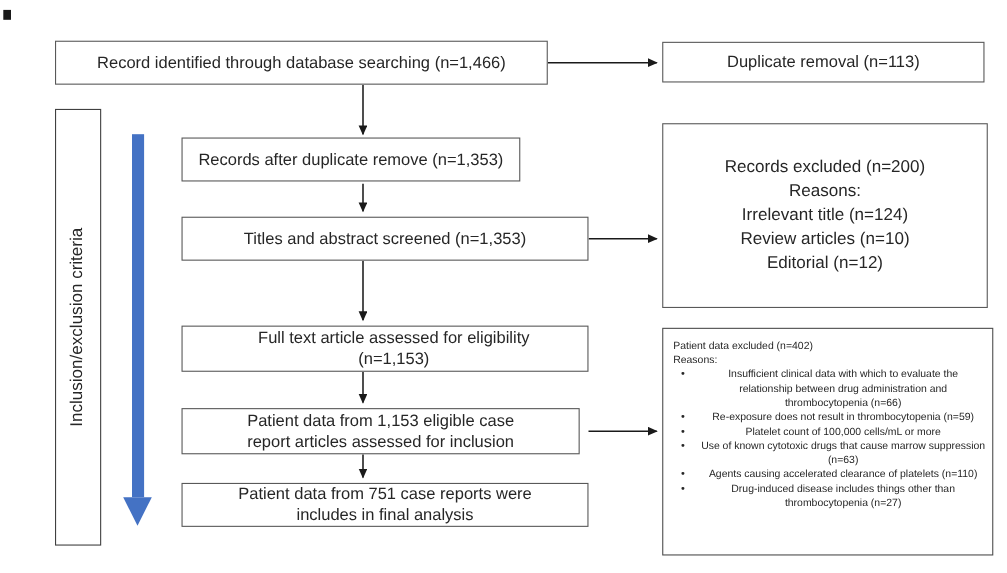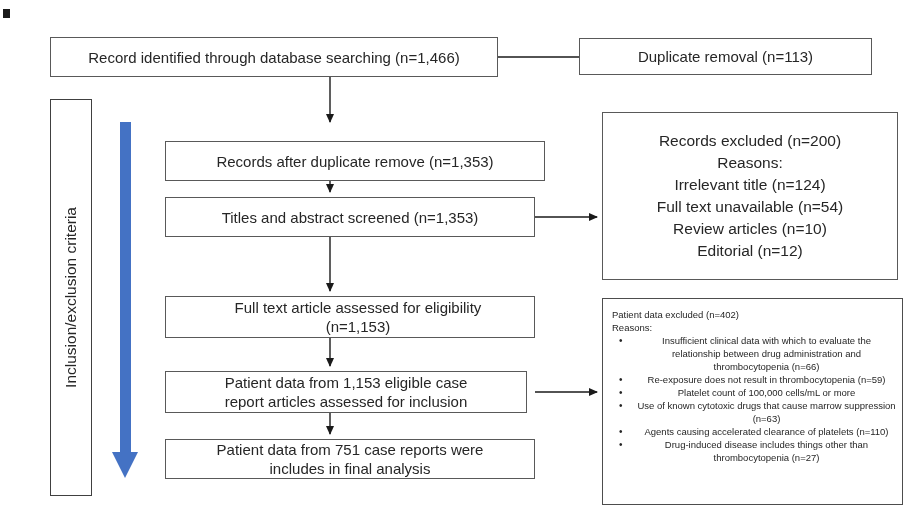--- a/index.html
+++ b/index.html
@@ -19,22 +19,22 @@
     display:flex;
     flex-direction:column;
     align-items:center;
     justify-content:center;
     text-align:left;
     font-size:15px;
     line-height:19px;
   }
   
   .box-identified{left:50px;top:37px;width:448px;height:40px;}
-  .box-duplicate{left:579px;top:38px;width:293px;height:37px;}
-  .box-after{left:165px;top:141px;width:380px;height:40px;}
+  .box-duplicate{left:602px;top:38px;width:293px;height:37px;}
+  .box-after{left:165px;top:125px;width:308px;height:40px;}
   .box-screened{left:165px;top:197px;width:370px;height:40px;}
   .box-records-excluded{left:602px;top:112px;width:296px;height:168px;line-height:22px;font-size:15.5px;}
   .box-fulltext{left:165px;top:296px;width:370px;height:42px;padding-left:16px;}
   .box-inclusion{left:165px;top:371px;width:362px;height:42px;}
   .box-final{left:165px;top:439px;width:370px;height:40px;}
   .box-patient-excluded{
     left:602px;top:298px;width:301px;height:207px;
     align-items:flex-start;justify-content:flex-start;
     text-align:center;
     font-size:9.5px;line-height:13px;
@@ -137,21 +137,20 @@
   </div>
 
   <div class="fbox box-screened">
     <div>Titles and abstract screened (n=1,353)</div>
   </div>
 
   <div class="fbox box-records-excluded">
     <div>Records excluded (n=200)</div>
     <div>Reasons:</div>
     <div>Irrelevant title (n=124)</div>
-    <div>Full text unavailable (n=54)</div>
     <div>Review articles (n=10)</div>
     <div>Editorial (n=12)</div>
   </div>
 
   <div class="fbox box-fulltext">
     <div>Full text article assessed for eligibility</div>
     <div>(n=1,153)</div>
   </div>
 
   <div class="fbox box-inclusion">

